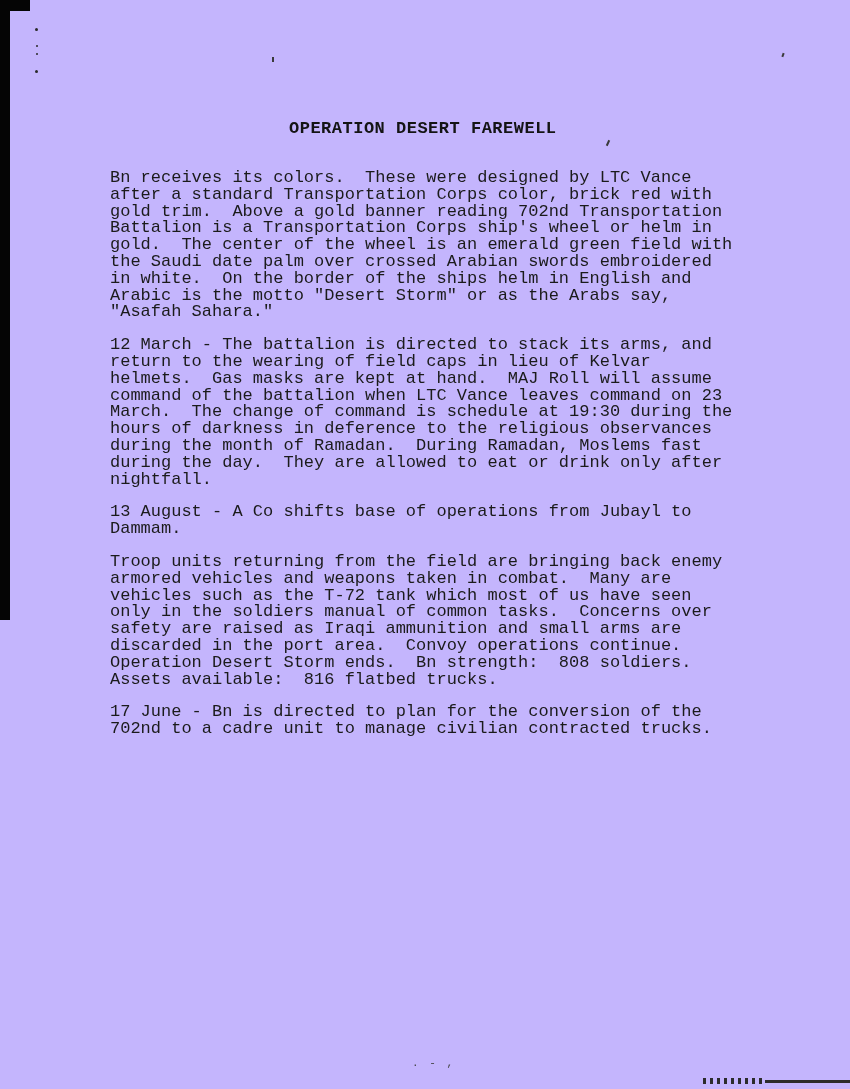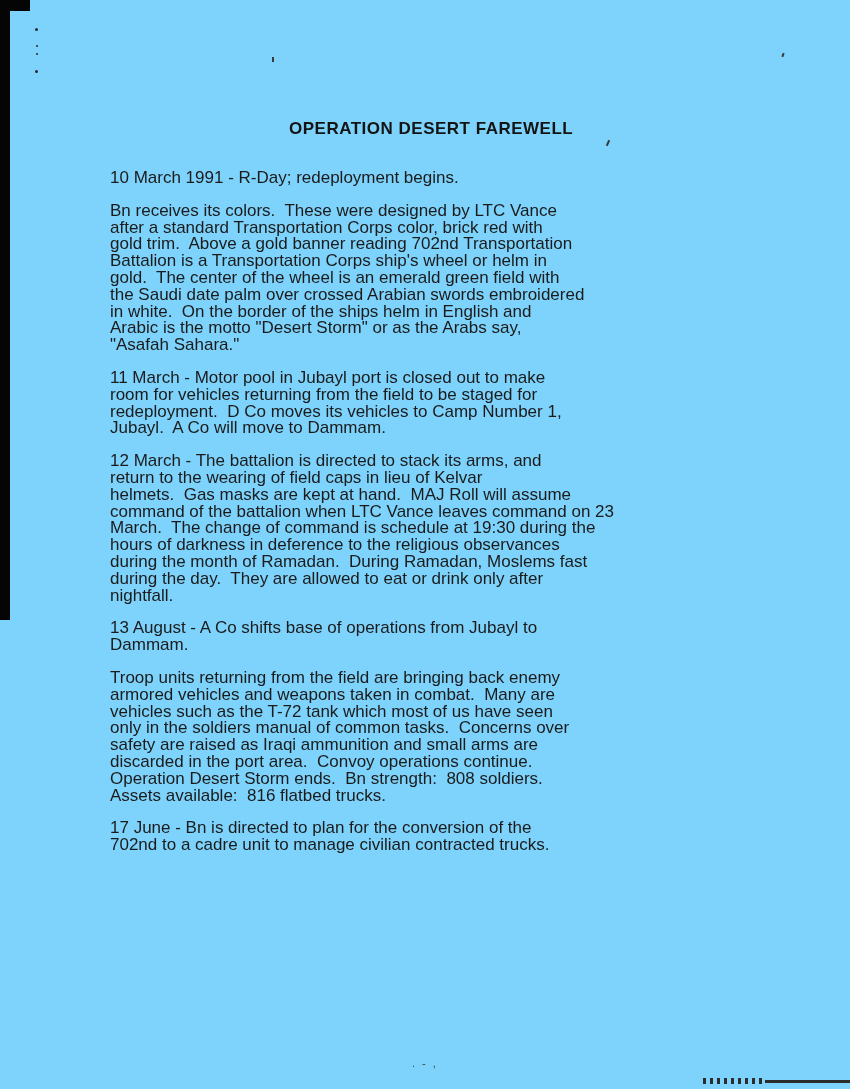--- a/index.html
+++ b/index.html
@@ -4,23 +4,23 @@
 <style>
   html, body {
     margin: 0;
     padding: 0;
     background: #ffffff;
   }
   .page {
     position: relative;
     width: 850px;
     height: 1089px;
-    background: #7dd3fc;
+    background: #c4b5fd;
     overflow: hidden;
-    font-family: Liberation Sans, sans-serif;
+    font-family: Liberation Mono, monospace;
     color: #1b1b1b;
   }
   
   .scan-bar {
     position: absolute;
     left: 0; top: 0;
     width: 10px; height: 620px;
     background: #050505;
   }
   .scan-corner {
@@ -99,34 +99,29 @@
   <div class="speck" style="left:36px; top:45px; width:2px; height:2px;"></div>
   <div class="speck" style="left:36px; top:53px; width:2px; height:2px;"></div>
   <div class="speck" style="left:35px; top:70px; width:3px; height:3px;"></div>
   <div class="tickmark" style="left:272px; top:57px; width:2px; height:5px;"></div>
   <div class="tickmark" style="left:782px; top:53px; width:2px; height:4px; transform:rotate(20deg);"></div>
   <div class="tickmark" style="left:607px; top:140px; width:2px; height:6px; transform:rotate(25deg);"></div>
 
   <h1 class="title">OPERATION DESERT FAREWELL</h1>
 
   <div class="body-text">
-    <p>10 March 1991 - R-Day; redeployment begins.</p>
     <p>Bn receives its colors.  These were designed by LTC Vance
 after a standard Transportation Corps color, brick red with
 gold trim.  Above a gold banner reading 702nd Transportation
 Battalion is a Transportation Corps ship's wheel or helm in
 gold.  The center of the wheel is an emerald green field with
 the Saudi date palm over crossed Arabian swords embroidered
 in white.  On the border of the ships helm in English and
 Arabic is the motto "Desert Storm" or as the Arabs say,
 "Asafah Sahara."</p>
-    <p>11 March - Motor pool in Jubayl port is closed out to make
-room for vehicles returning from the field to be staged for
-redeployment.  D Co moves its vehicles to Camp Number 1,
-Jubayl.  A Co will move to Dammam.</p>
     <p>12 March - The battalion is directed to stack its arms, and
 return to the wearing of field caps in lieu of Kelvar
 helmets.  Gas masks are kept at hand.  MAJ Roll will assume
 command of the battalion when LTC Vance leaves command on 23
 March.  The change of command is schedule at 19:30 during the
 hours of darkness in deference to the religious observances
 during the month of Ramadan.  During Ramadan, Moslems fast
 during the day.  They are allowed to eat or drink only after
 nightfall.</p>
     <p>13 August - A Co shifts base of operations from Jubayl to

